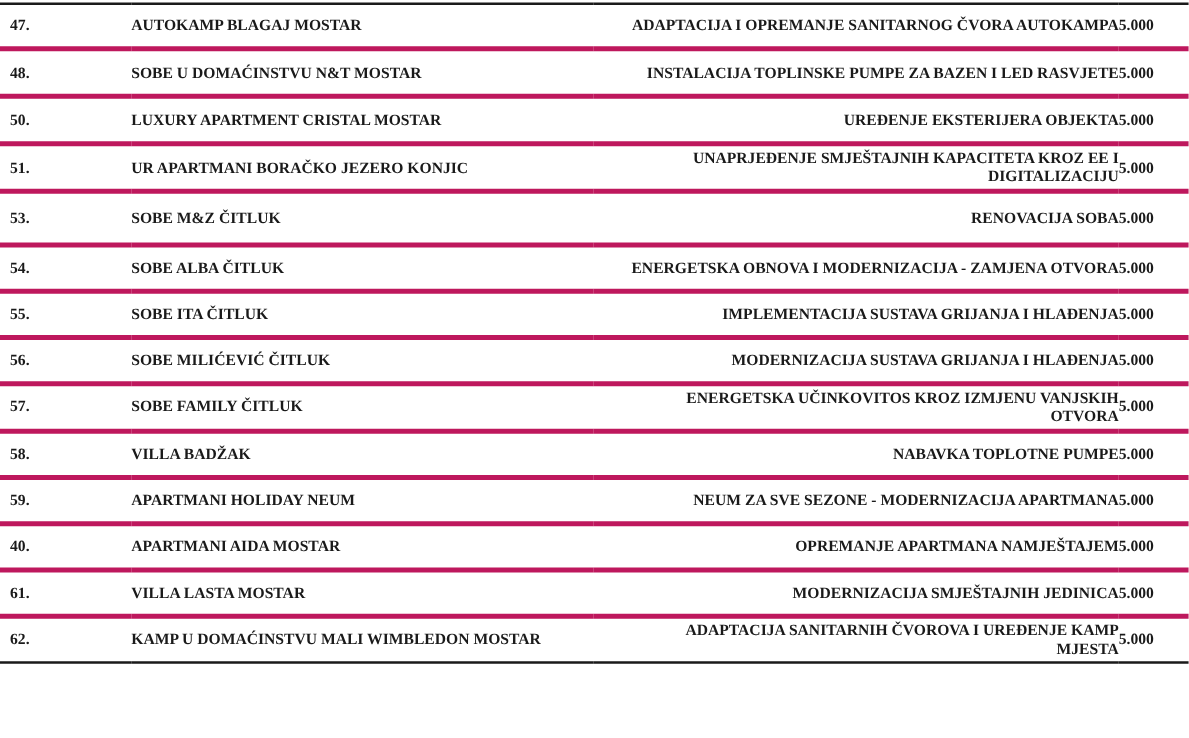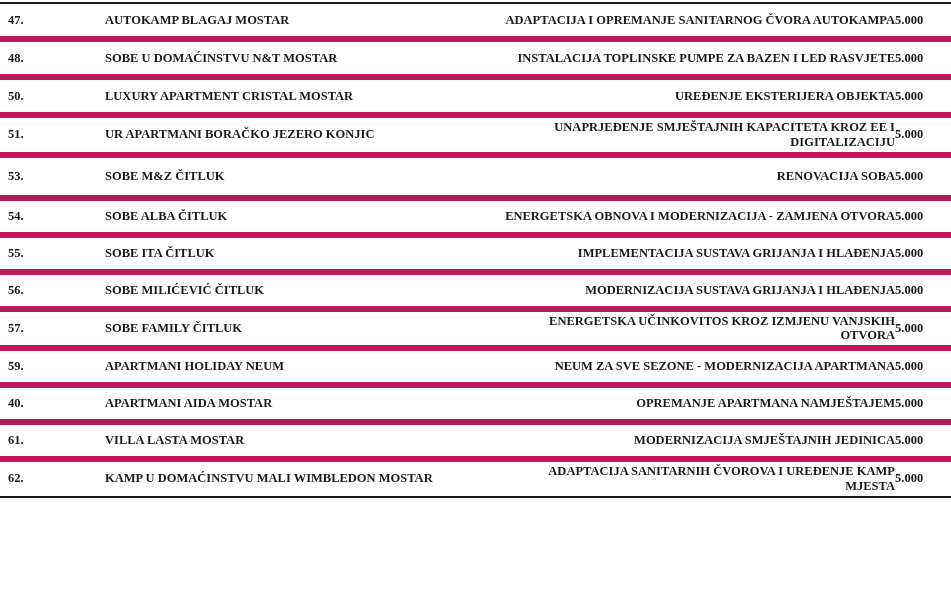--- a/index.html
+++ b/index.html
@@ -16,21 +16,21 @@
   }
   table.grants {
     border-collapse: collapse;
     table-layout: fixed;
     width: 951px;
     margin-top: 2px;
     border-top: 2px solid #1a1a1a;
     border-bottom: 2px solid #1a1a1a;
   }
   table.grants tr {
-    border-top: 6px solid #be185d;
+    border-top: 4px solid #be185d;
   }
   table.grants tr:first-child {
     border-top: none;
   }
   td {
     font-size: 12.5px;
     font-weight: bold;
     line-height: 1.18;
     vertical-align: middle;
     padding: 2px 0;
@@ -127,20 +127,26 @@
     <td class="amount">5.000</td>
   </tr>
 
   <tr>
     <td class="num">57.</td>
     <td class="name">SOBE FAMILY ČITLUK</td>
     <td class="project">ENERGETSKA UČINKOVITOS KROZ IZMJENU VANJSKIH OTVORA</td>
     <td class="amount">5.000</td>
   </tr>
 
+  <tr>
+    <td class="num">58.</td>
+    <td class="name">VILLA BADŽAK</td>
+    <td class="project">NABAVKA TOPLOTNE PUMPE</td>
+    <td class="amount">5.000</td>
+  </tr>
 
   <tr>
     <td class="num">59.</td>
     <td class="name">APARTMANI HOLIDAY NEUM</td>
     <td class="project">NEUM ZA SVE SEZONE - MODERNIZACIJA APARTMANA</td>
     <td class="amount">5.000</td>
   </tr>
 
   <tr>
     <td class="num">40.</td>

